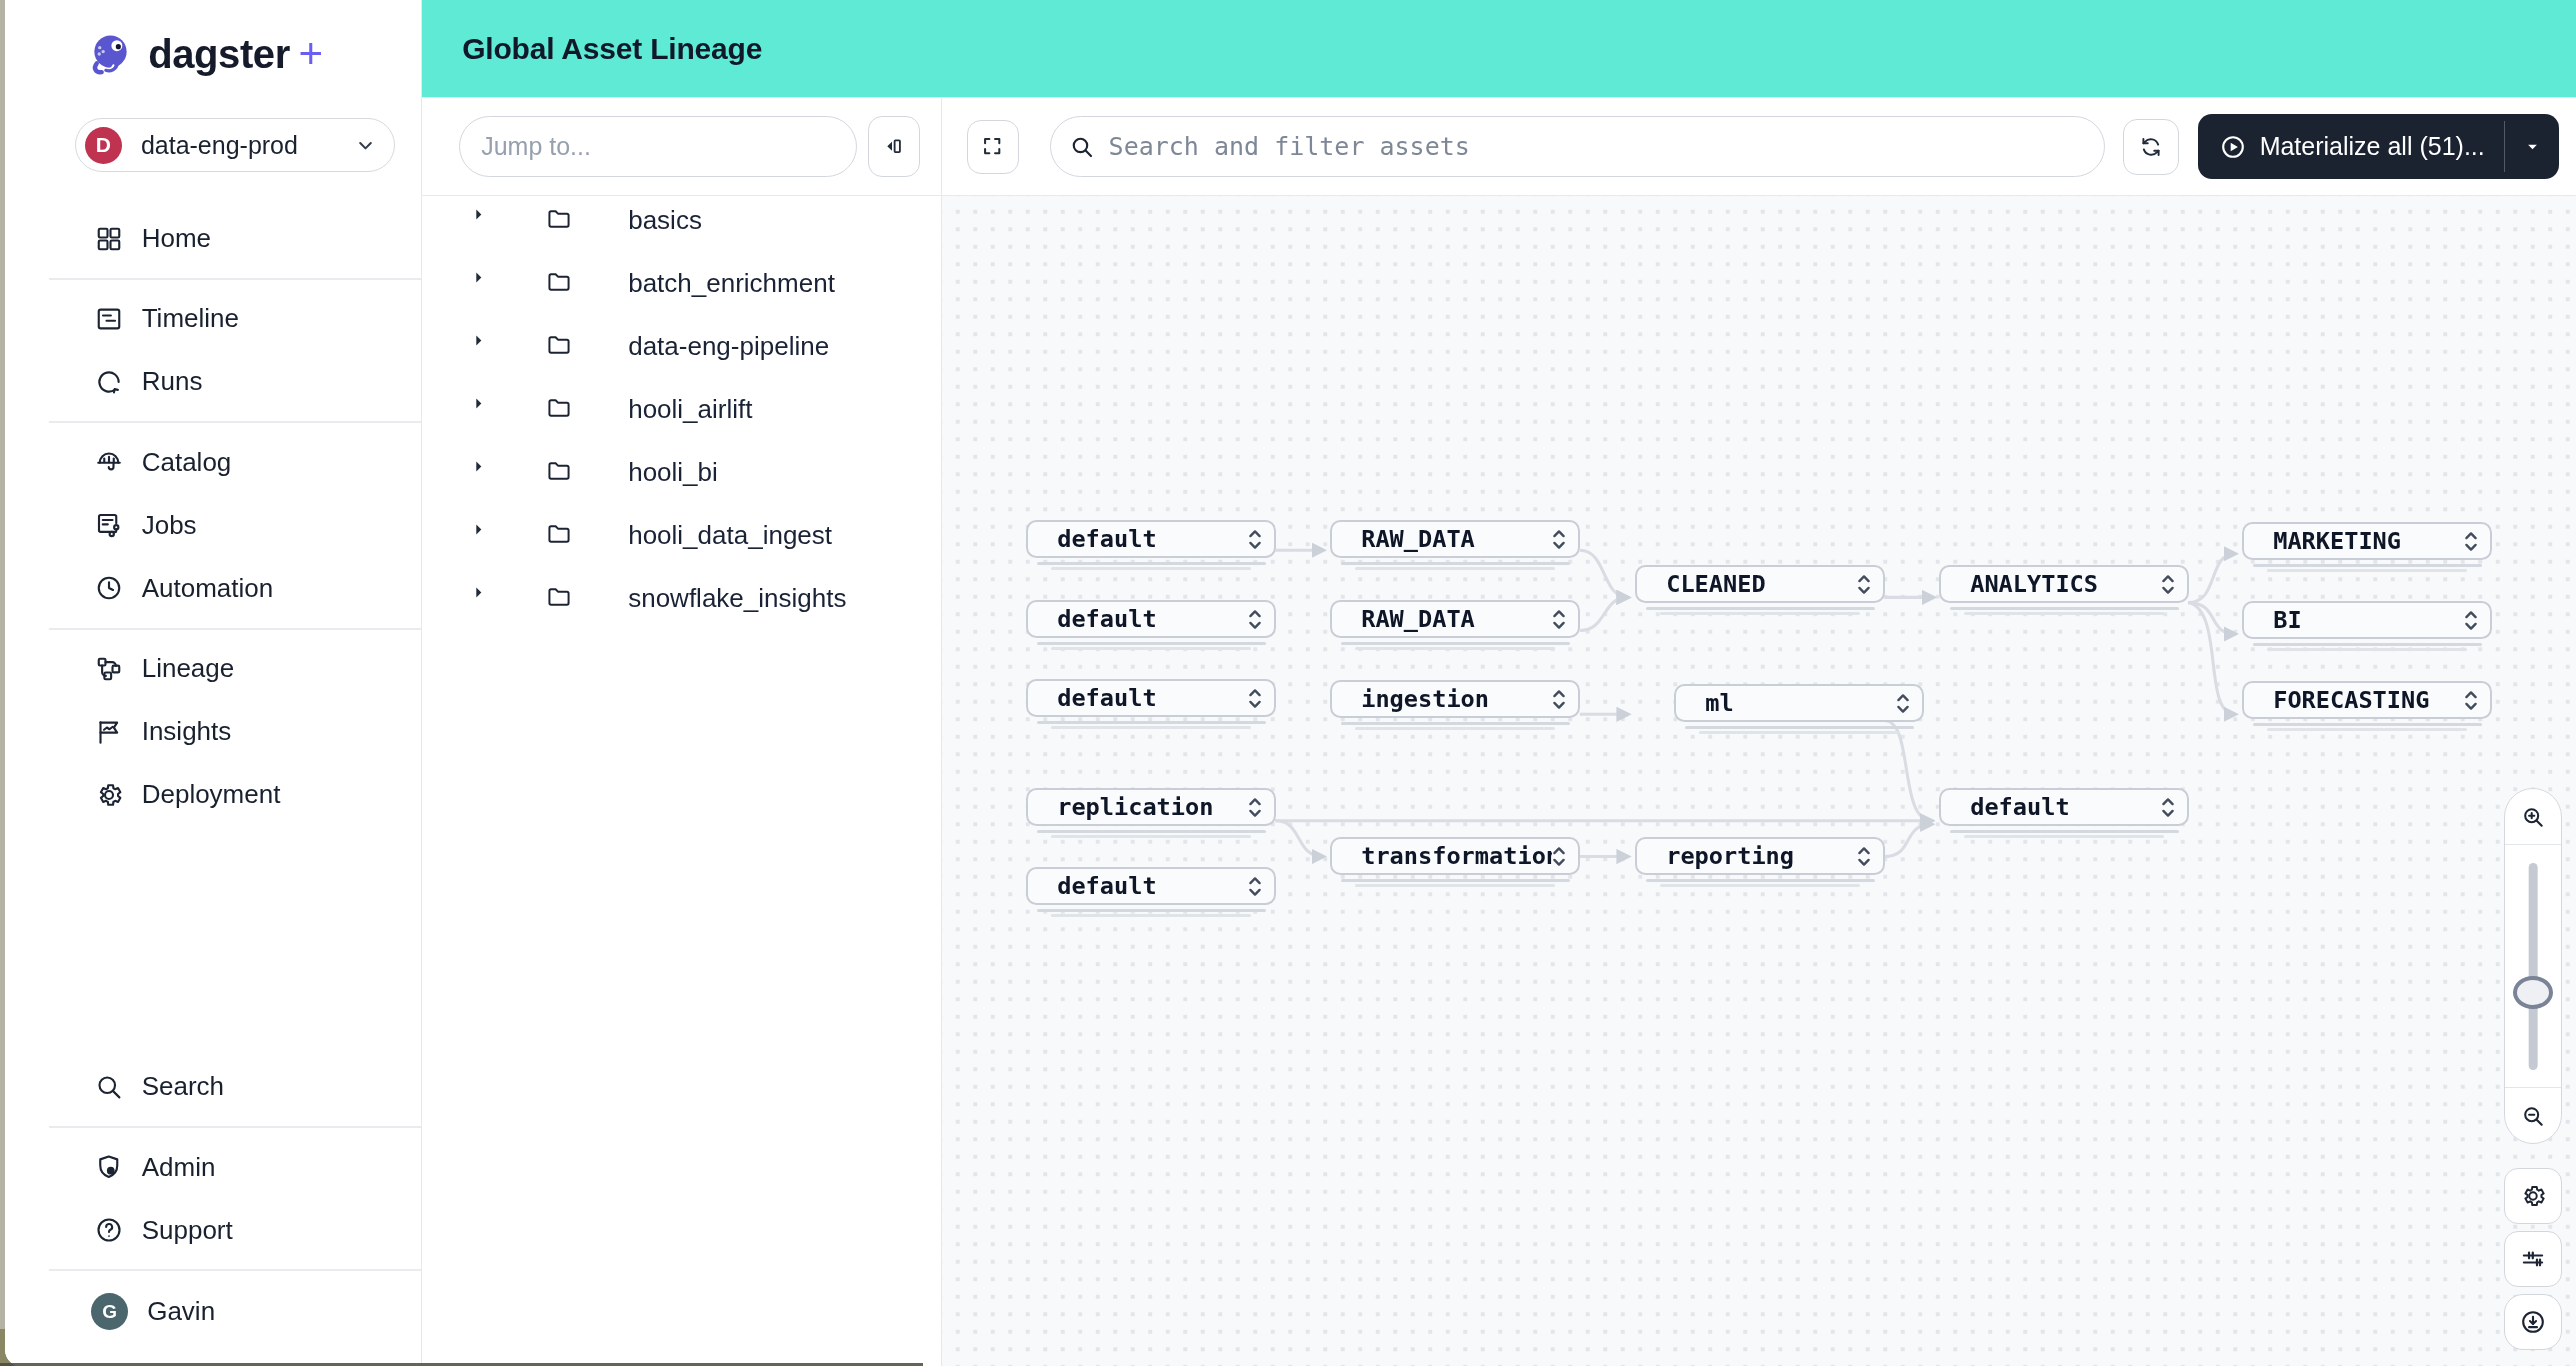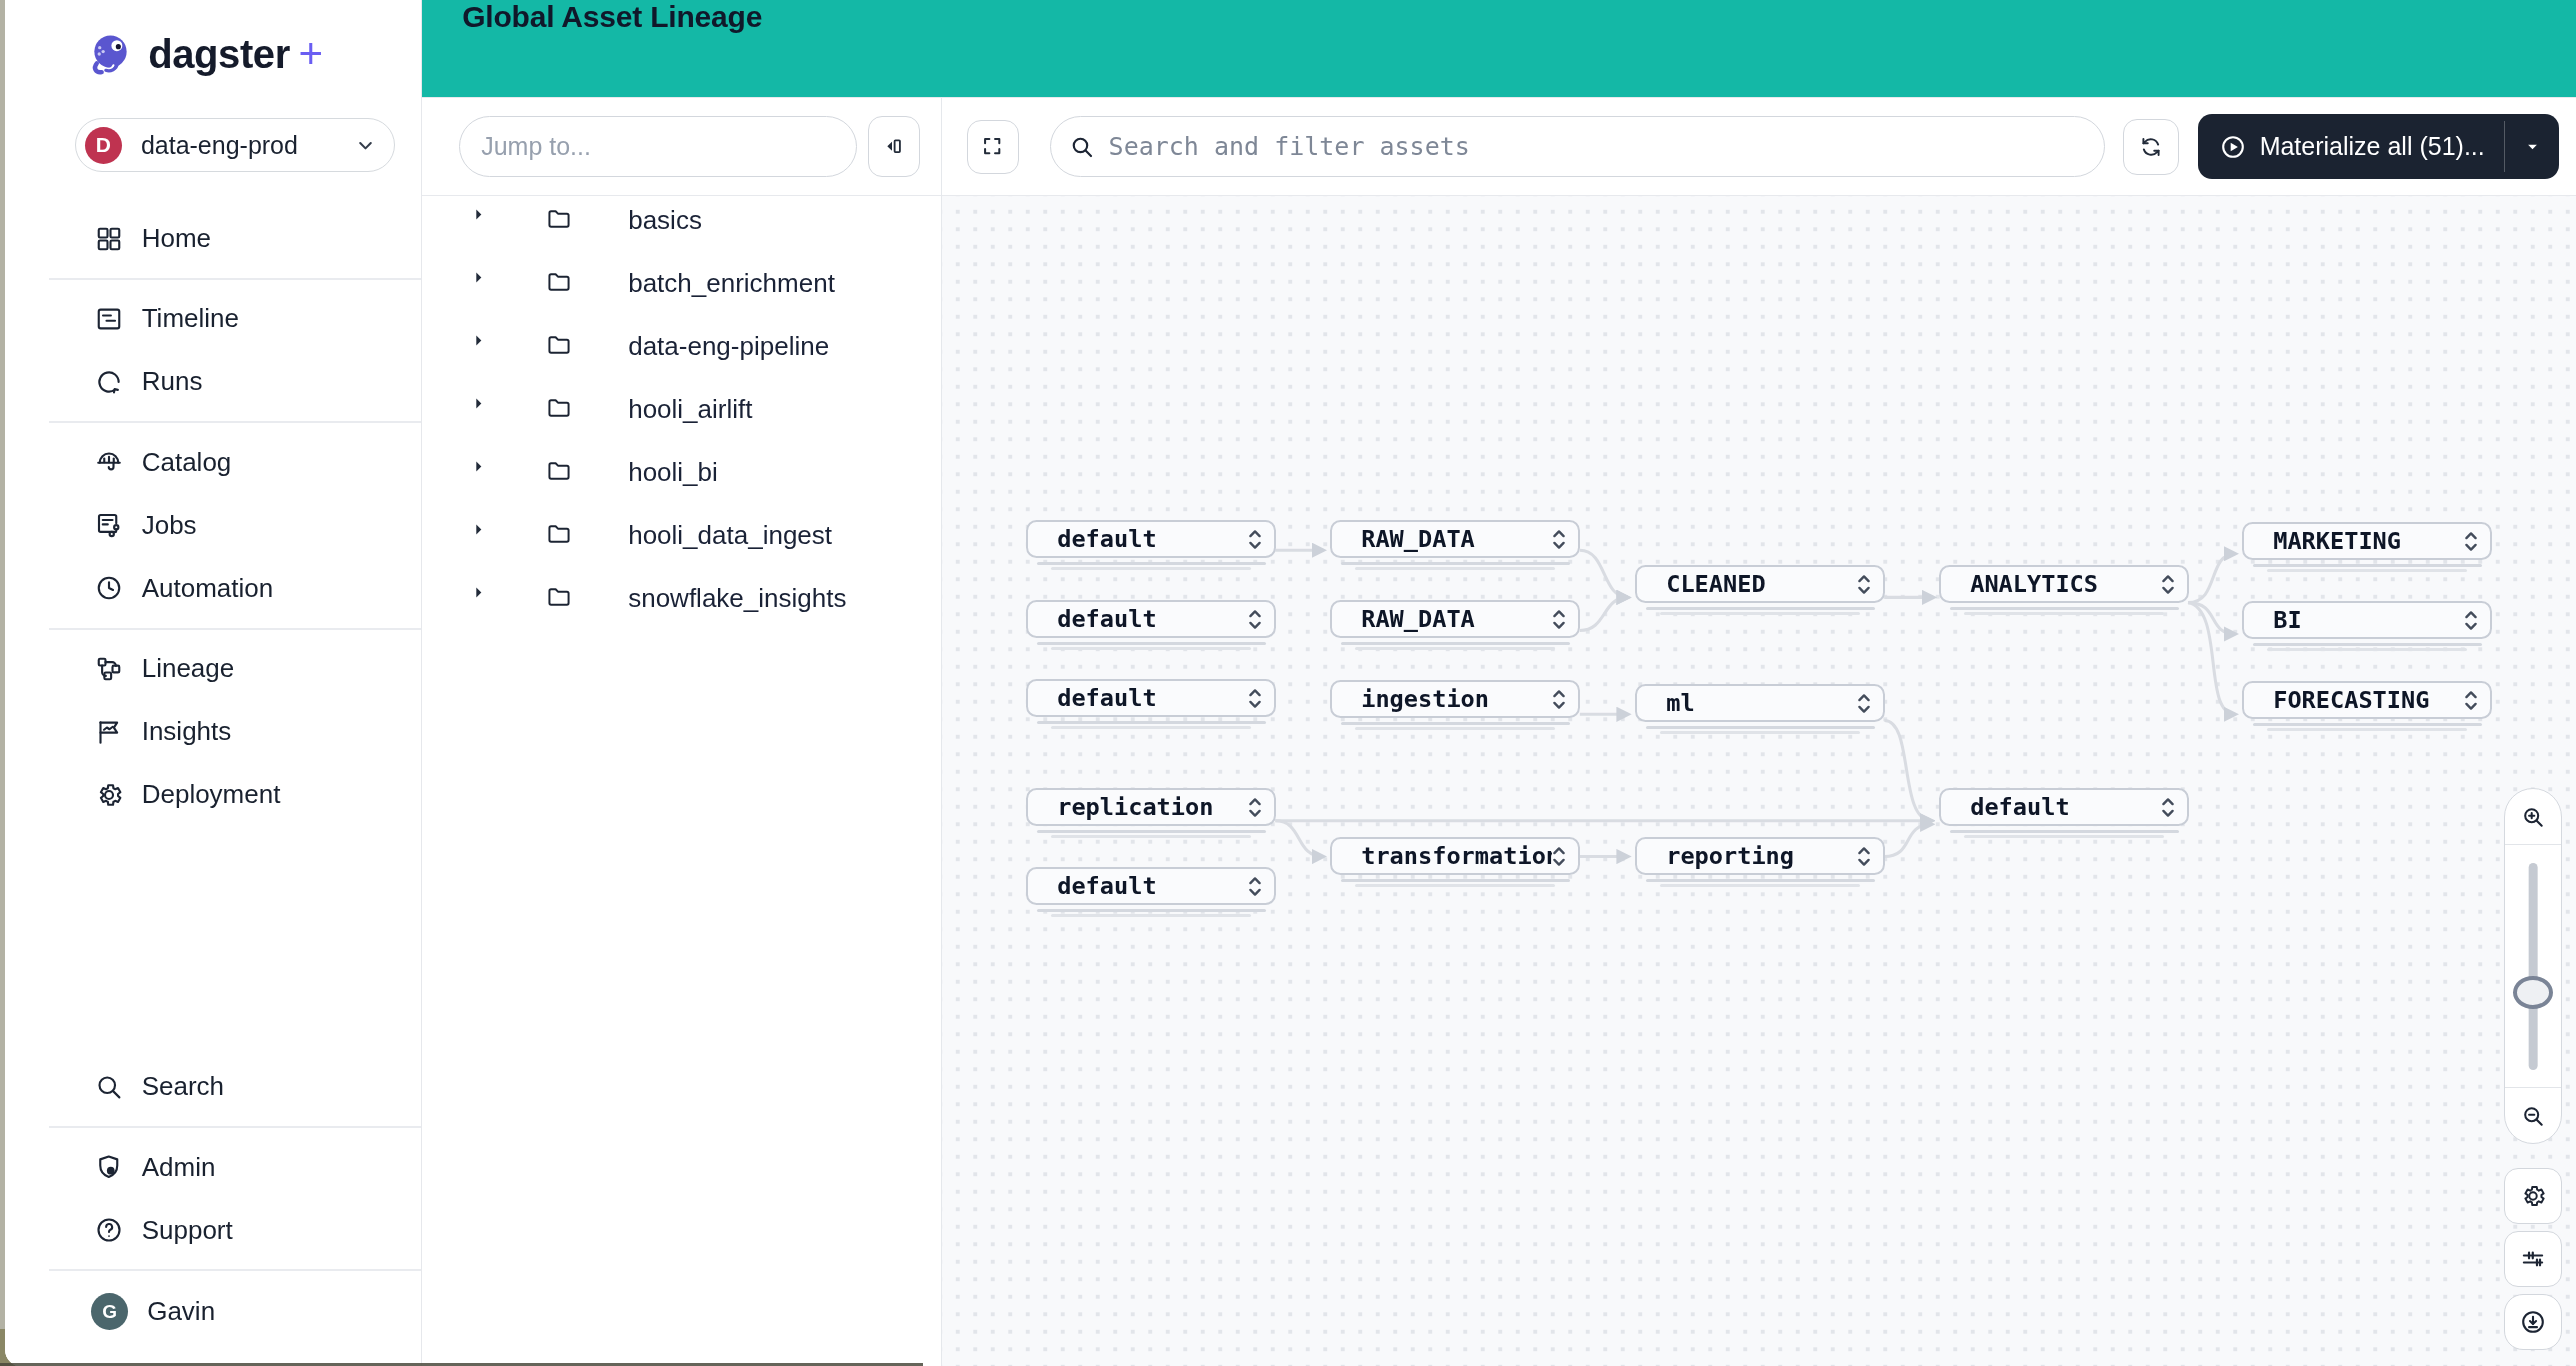--- a/index.html
+++ b/index.html
@@ -37,21 +37,21 @@
   .nav-item svg { flex:0 0 auto; }
   .nav-label { font-size:26px; color:#19212f; margin-left:17.5px; }
   .nav-divider { height:1.7px; background:#e9ebef; margin:7.9px 0; }
 
   #nav-footer { margin-top:auto; margin-bottom:23px; display:flex; flex-direction:column; }
   .user-row { display:flex; align-items:center; height:65px; padding-left:42px; cursor:pointer; }
   .user-name { font-size:26px; color:#19212f; margin-left:19px; }
 
   
   #main { flex:1; display:flex; flex-direction:column; min-width:0; }
-  header { height:98px; flex:0 0 98px; border-bottom:1.7px solid #e7e9ed; display:flex; align-items:flex-start; padding:0 37px 0 40px; background:#14b8a6; }
+  header { height:98px; flex:0 0 98px; border-bottom:1.7px solid #e7e9ed; display:flex; align-items:center; padding:0 37px 0 40px; background:#5eead4; }
   .page-title { font-size:30px; font-weight:700; color:#10182a; letter-spacing:-0.2px; }
   .reload-btn { margin-left:auto; height:54px; display:flex; align-items:center; gap:11.3px; padding:0 23px;
                 border:1.7px solid #d2d6dd; border-radius:28px; background:#fff; font-size:25px; color:#1d2534; cursor:pointer; font-family:inherit; }
 
   #content { flex:1; display:flex; min-height:0; }
 
   
   #tree-panel { width:520px; flex:0 0 520px; border-right:1.7px solid #e5e8ec; display:flex; flex-direction:column; background:#fff; }
   .tree-toolbar { height:98px; flex:0 0 98px; border-bottom:1.7px solid #e7e9ed; display:flex; align-items:center; padding-left:37px; }
   .jump-input { width:398px; height:61px; border:1.7px solid #d3d7dd; border-radius:31px; padding:0 21px; font-size:25px;
@@ -477,21 +477,21 @@
                   <polyline points="2 13 6 17 10 13"></polyline>
                 </svg>
               </div>
               <div class="gnode" id="n11" style="left: 1300px; top: 485px;">
                 <span class="gnode-label">FORECASTING</span>
                 <svg class="gnode-expand" width="14" height="23" viewBox="0 0 12 20" fill="none" stroke="#434c5b" stroke-width="2.1" stroke-linecap="round" stroke-linejoin="round">
                   <polyline points="2 7 6 3 10 7"></polyline>
                   <polyline points="2 13 6 17 10 13"></polyline>
                 </svg>
               </div>
-              <div class="gnode" id="n12" style="left: 693px; top: 488px;">
+              <div class="gnode" id="n12" style="left: 732px; top: 488px;">
                 <span class="gnode-label">ml</span>
                 <svg class="gnode-expand" width="14" height="23" viewBox="0 0 12 20" fill="none" stroke="#434c5b" stroke-width="2.1" stroke-linecap="round" stroke-linejoin="round">
                   <polyline points="2 7 6 3 10 7"></polyline>
                   <polyline points="2 13 6 17 10 13"></polyline>
                 </svg>
               </div>
               <div class="gnode" id="n13" style="left: 84px; top: 592px;">
                 <span class="gnode-label">replication</span>
                 <svg class="gnode-expand" width="14" height="23" viewBox="0 0 12 20" fill="none" stroke="#434c5b" stroke-width="2.1" stroke-linecap="round" stroke-linejoin="round">
                   <polyline points="2 7 6 3 10 7"></polyline>

